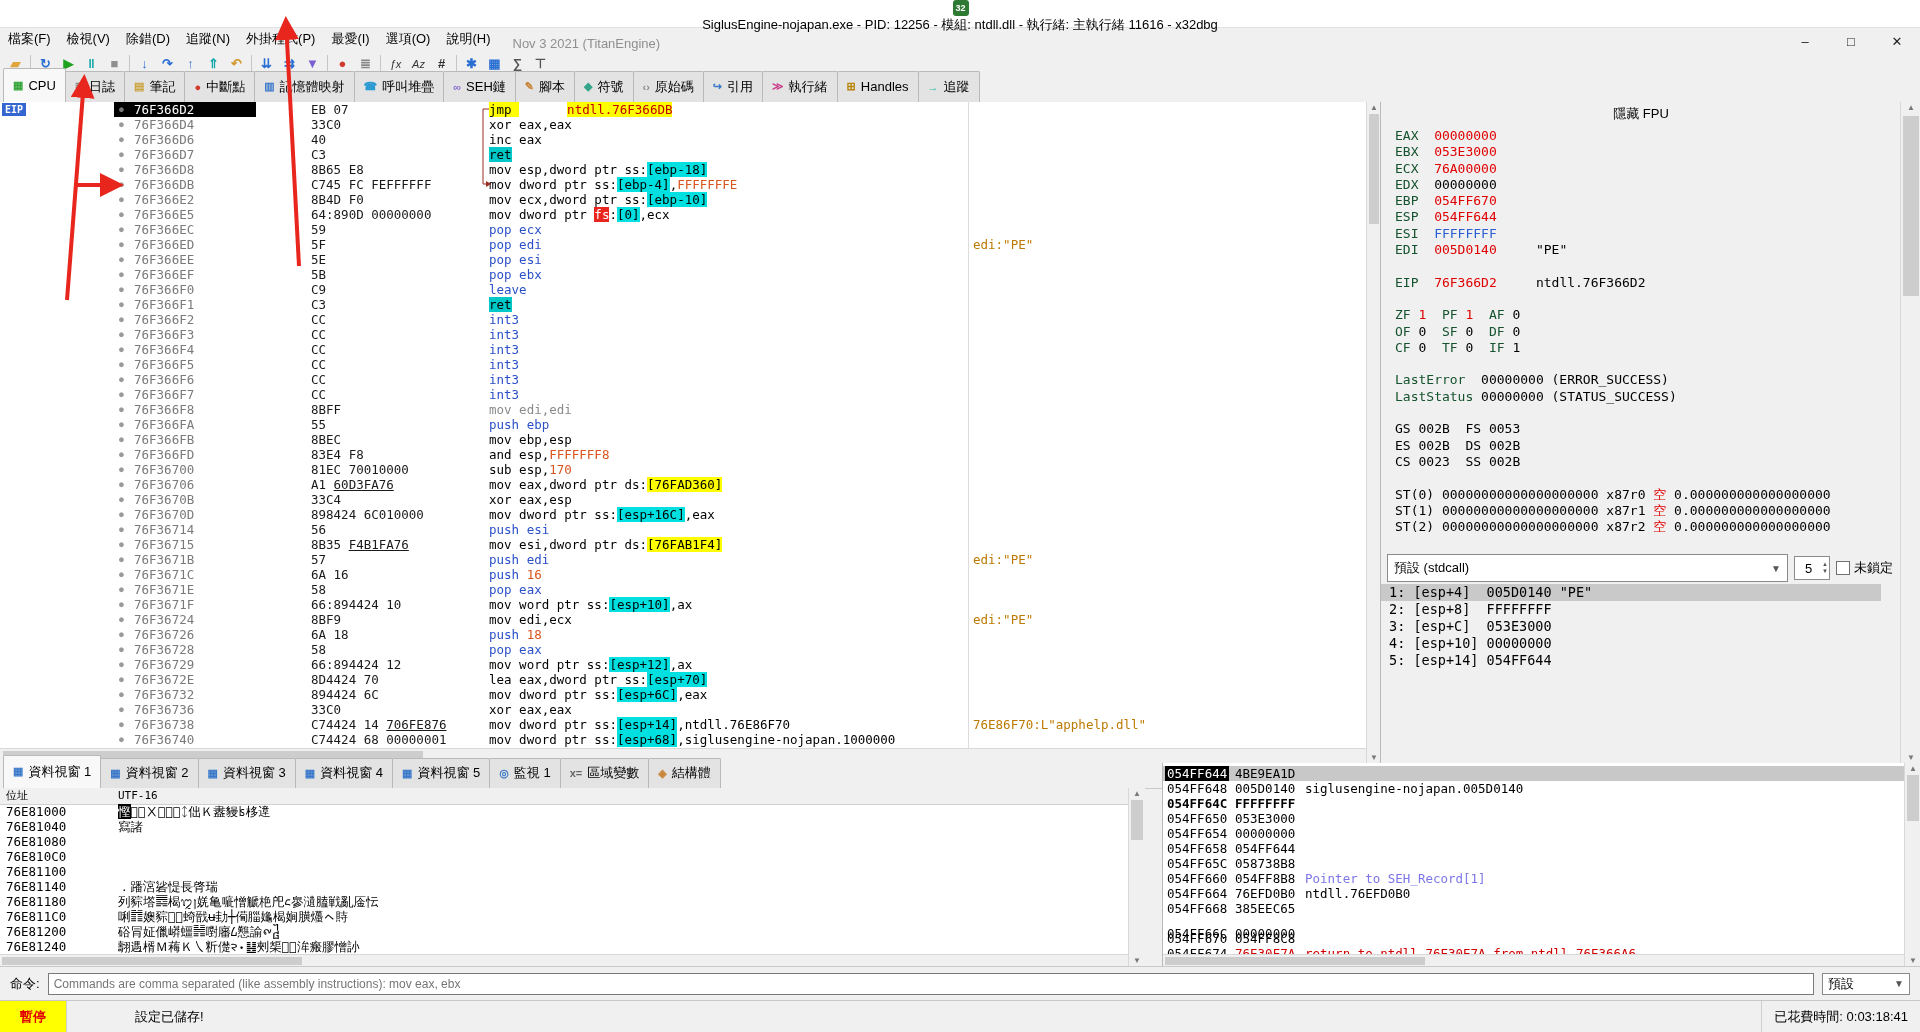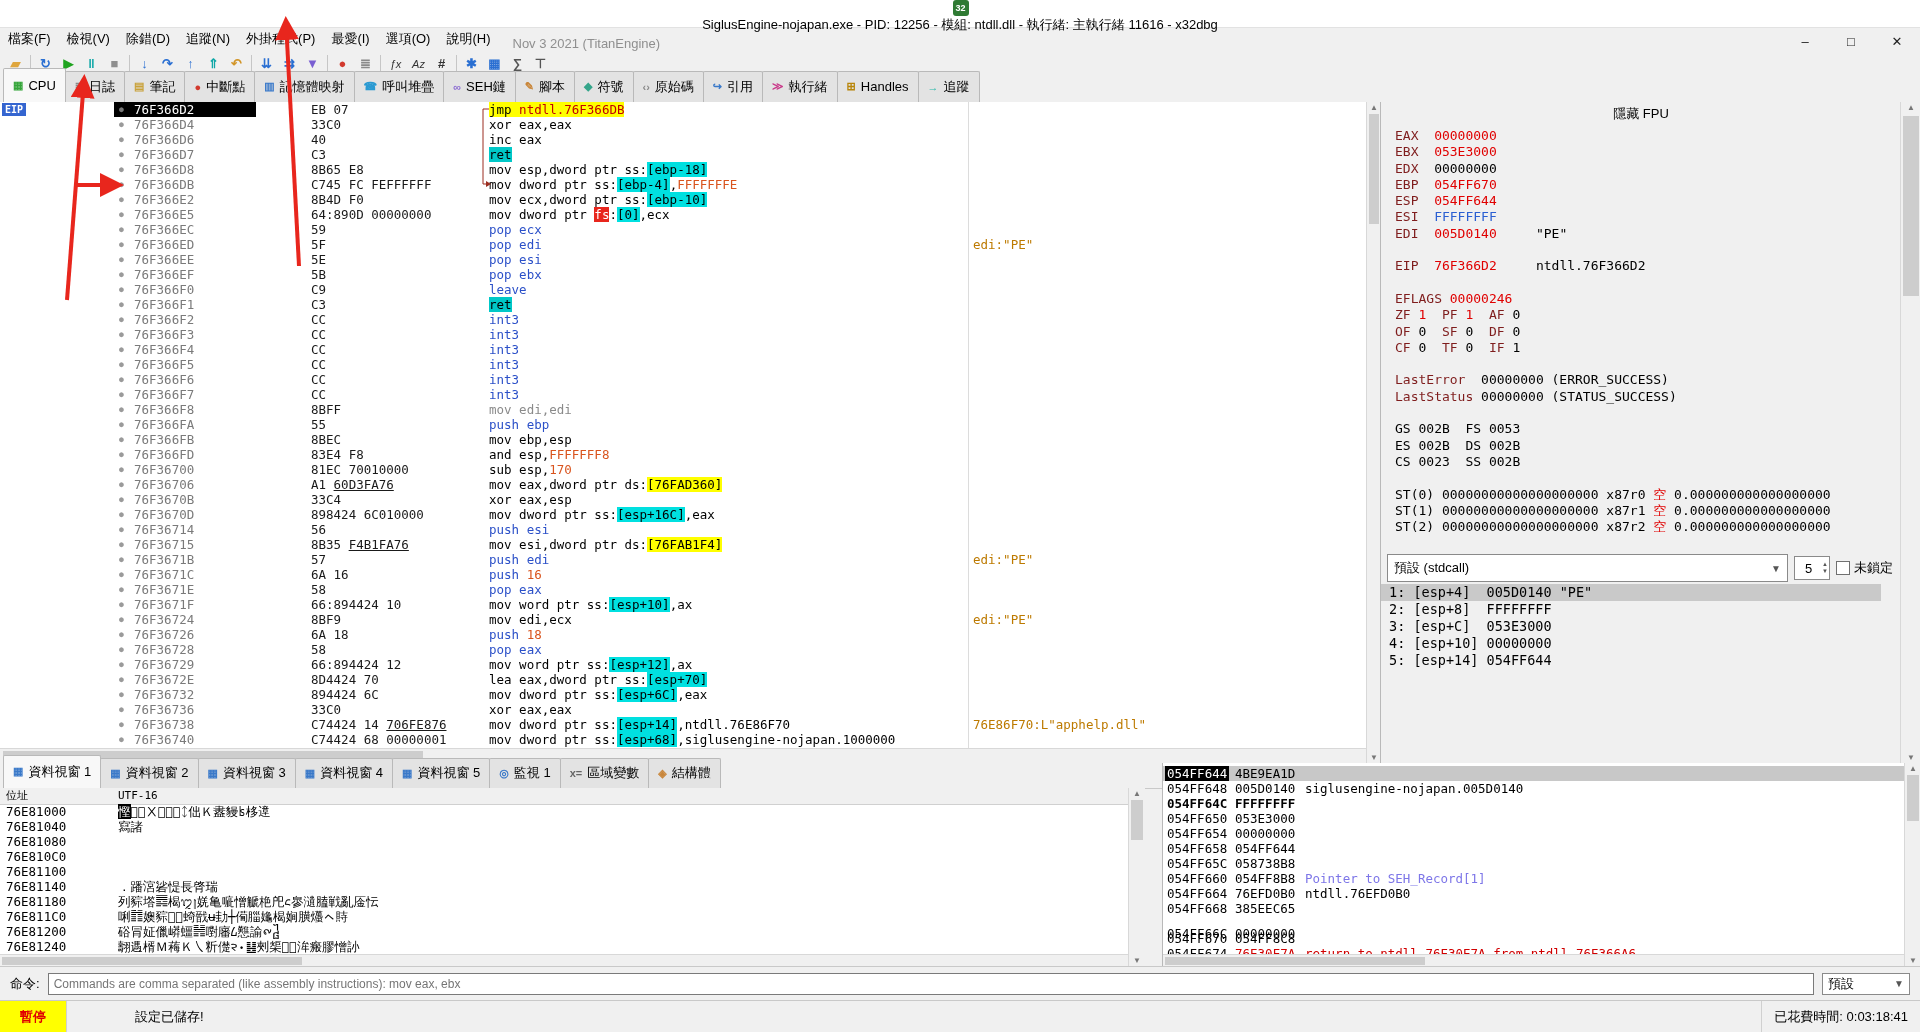--- a/index.html
+++ b/index.html
@@ -37,38 +37,38 @@
   .drow.cur .d-dot{color:#777;}
   .d-addr{position:absolute;left:134px;color:#7a7a7a;}
   .drow.cur .d-addr{color:#fff;}
   .d-bytes{position:absolute;left:311px;color:#1a1a1a;}
   .d-instr{position:absolute;left:489px;}
   .d-comm{position:absolute;left:973px;color:#bd7a00;}
   .dcolline{position:absolute;left:968px;top:0;height:646px;border-left:1px solid #dcdcdc;}
   .eiplabel{position:absolute;left:2px;top:1px;background:#3465d0;color:#fff;font-size:10px;line-height:13px;height:13px;padding:0 3px;font-weight:bold;}
   .jmpsvg{position:absolute;left:0;top:0;pointer-events:none;}
   .tk-m{color:#000;} .tk-b{color:#2b50c8;} .tk-g{color:#8a8a8a;}
-  .tk-n{color:#d9541e;} .tk-y{background:#ffff00;color:#000;} .tk-yr{background:#ffff00;color:#c00000;}
+  .tk-n{color:#d9541e;} .tk-y{background:#ffff00;color:#000;} .tk-yr{background:#ffff00;color:#c00000;margin-left:48px;}
   .tk-t{background:#00c8c8;color:#000;} .tk-c{background:#00e0e0;color:#000;}
   .tk-rb{background:#e8261d;color:#fff;} .tk-by{color:#1a1a1a;} .tk-un{color:#1a1a1a;text-decoration:underline;}
 
   
   .vsb{position:absolute;background:#f0f0f0;border-left:1px solid #d8d8d8;font-size:8px;color:#777;}
   .vsb .thumb{position:absolute;left:2px;right:2px;background:#cdcdcd;}
   .vsb .up{position:absolute;top:1px;left:0;width:100%;text-align:center;}
   .vsb .dn{position:absolute;bottom:1px;left:0;width:100%;text-align:center;}
   .hsb{position:absolute;background:#f0f0f0;border-top:1px solid #d8d8d8;}
   .hsb .thumb{position:absolute;top:2px;bottom:2px;background:#cdcdcd;}
 
   
   .rightcol{position:absolute;left:1380px;top:102px;width:520px;height:661px;background:#f0f0f0;border-left:1px solid #b9b9b9;}
   .reghdr{position:absolute;top:3px;left:0;width:100%;text-align:center;font-size:13px;}
   .reglines{position:absolute;top:26px;left:14px;right:4px;font-family:"DejaVu Sans Mono",monospace;font-size:13px;}
   .regline{height:16.3px;line-height:16.3px;white-space:pre;overflow:hidden;}
-  .rl-lab{color:#7f1d1d;} .rl-plain{color:#000;} .rl-red{color:#e00000;} .rl-blu{color:#2a5fd2;}
+  .rl-lab{color:#14532d;} .rl-plain{color:#000;} .rl-red{color:#e00000;} .rl-blu{color:#2a5fd2;}
   .argshdr{position:absolute;top:455px;left:6px;right:8px;height:22px;display:flex;gap:6px;align-items:center;font-size:13px;}
   .combo{flex:1;background:#fff;border:1px solid #8a8a8a;height:22px;padding:2px 6px;display:flex;justify-content:space-between;align-items:center;gap:44px;}
   .combo .arr{color:#555;font-size:10px;}
   .spinbox{width:34px;height:22px;background:#fff;border:1px solid #8a8a8a;display:flex;align-items:center;}
   .spinbox .v{flex:1;text-align:center;}
   .spinbox .ud{display:flex;flex-direction:column;font-size:6px;color:#555;padding-right:1px;line-height:7px;}
   .chkwrap{display:flex;align-items:center;gap:4px;white-space:nowrap;}
   .chk{width:12px;height:12px;border:1px solid #707070;background:#fff;display:inline-block;}
   .arglist{position:absolute;top:482px;left:0;right:20px;font-family:"DejaVu Sans Mono",monospace;font-size:13.5px;}
   .argrow{height:17px;line-height:17px;white-space:pre;padding-left:8px;}
@@ -290,29 +290,29 @@
     <span class="up">▲</span>
     <div class="thumb" style="top:12px;height:110px;"></div>
     <span class="dn">▼</span>
   </div>
 
   <div class="rightcol">
     <div class="reghdr">隱藏 FPU</div>
     <div class="reglines">
         <div class="regline"><span class="rl-lab">EAX  </span><span class="rl-red">00000000</span></div>
         <div class="regline"><span class="rl-lab">EBX  </span><span class="rl-red">053E3000</span></div>
+        <div class="regline"><span class="rl-lab">ECX  </span><span class="rl-red">76A00000</span></div>
         <div class="regline"><span class="rl-lab">EDX  </span><span class="rl-plain">00000000</span></div>
         <div class="regline"><span class="rl-lab">EBP  </span><span class="rl-red">054FF670</span></div>
         <div class="regline"><span class="rl-lab">ESP  </span><span class="rl-red">054FF644</span></div>
         <div class="regline"><span class="rl-lab">ESI  </span><span class="rl-blu">FFFFFFFF</span></div>
         <div class="regline"><span class="rl-lab">EDI  </span><span class="rl-red">005D0140</span><span class="rl-plain">     "PE"</span></div>
         <div class="regline"><span>&nbsp;</span></div>
         <div class="regline"><span class="rl-lab">EIP  </span><span class="rl-red">76F366D2</span><span class="rl-plain">     ntdll.76F366D2</span></div>
         <div class="regline"><span>&nbsp;</span></div>
-        <div class="regline"><span class="rl-lab">EFLAGS </span><span class="rl-red">00000246</span></div>
         <div class="regline"><span class="rl-lab">ZF </span><span class="rl-red">1</span><span class="rl-lab">  PF </span><span class="rl-red">1</span><span class="rl-lab">  AF </span><span class="rl-plain">0</span></div>
         <div class="regline"><span class="rl-lab">OF </span><span class="rl-plain">0</span><span class="rl-lab">  SF </span><span class="rl-plain">0</span><span class="rl-lab">  DF </span><span class="rl-plain">0</span></div>
         <div class="regline"><span class="rl-lab">CF </span><span class="rl-plain">0</span><span class="rl-lab">  TF </span><span class="rl-plain">0</span><span class="rl-lab">  IF </span><span class="rl-plain">1</span></div>
         <div class="regline"><span>&nbsp;</span></div>
         <div class="regline"><span class="rl-lab">LastError  </span><span class="rl-plain">00000000 (ERROR_SUCCESS)</span></div>
         <div class="regline"><span class="rl-lab">LastStatus </span><span class="rl-plain">00000000 (STATUS_SUCCESS)</span></div>
         <div class="regline"><span>&nbsp;</span></div>
         <div class="regline"><span class="rl-plain">GS 002B  FS 0053</span></div>
         <div class="regline"><span class="rl-plain">ES 002B  DS 002B</span></div>
         <div class="regline"><span class="rl-plain">CS 0023  SS 002B</span></div>

